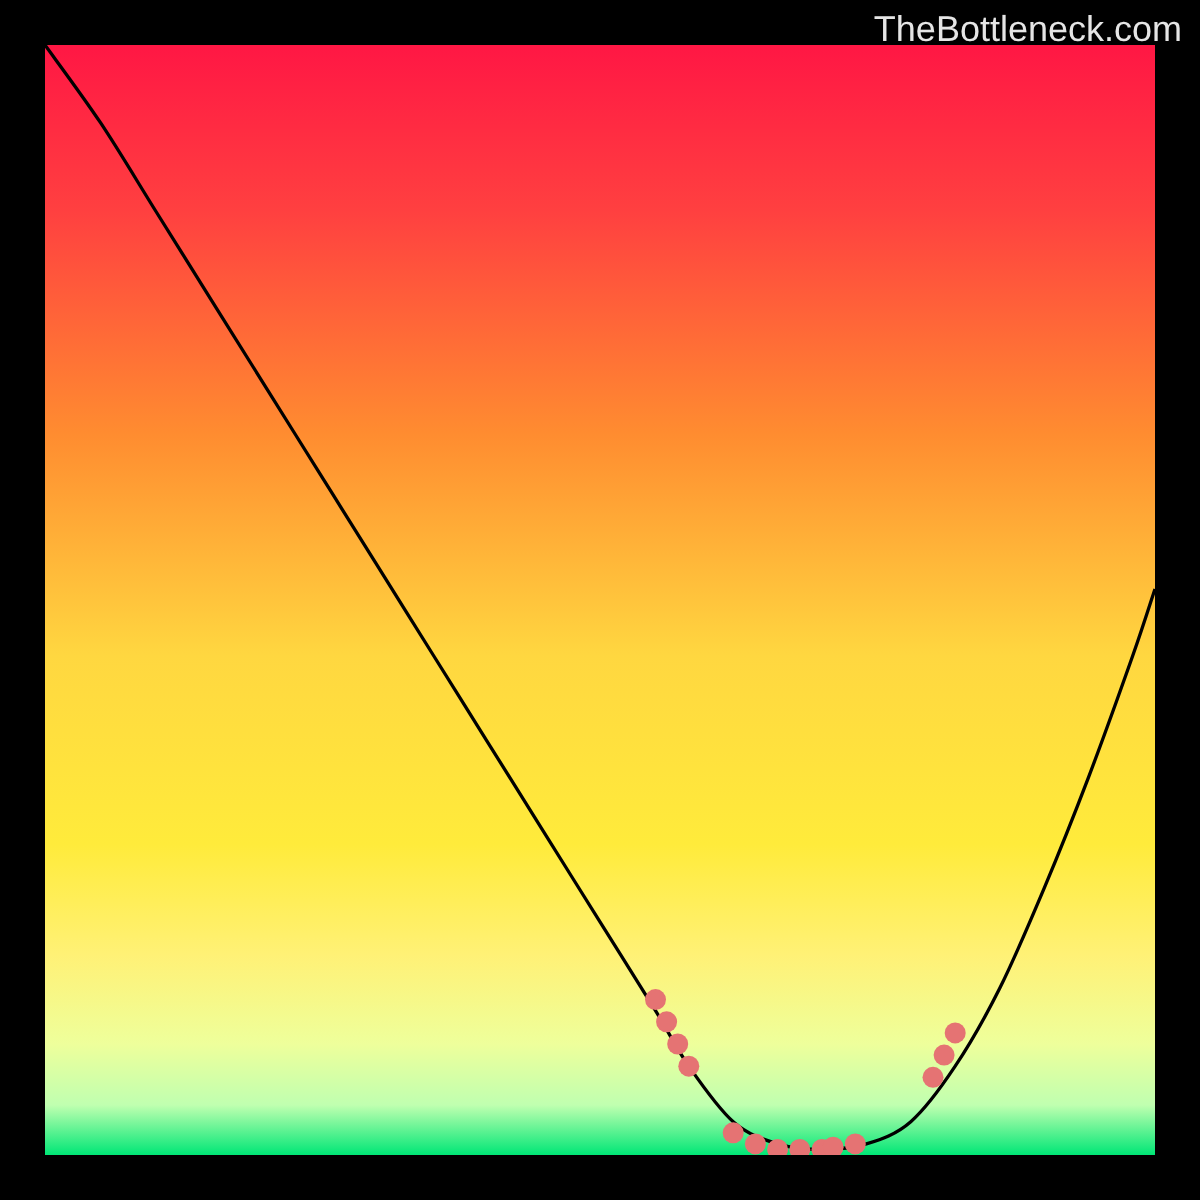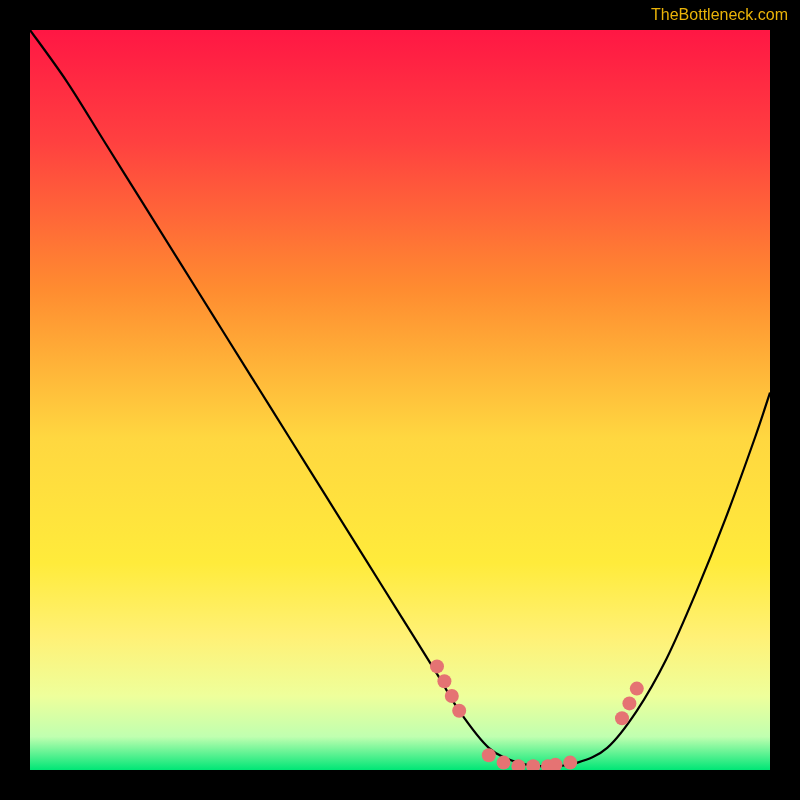--- a/index.html
+++ b/index.html
@@ -1,17 +1,17 @@
 <!DOCTYPE html>
 <html><head>
 <meta charset="utf-8">
 <style>
   * { margin: 0; padding: 0; box-sizing: border-box; }
   body { width: 800px; height: 800px; background: #000; position: relative; font-family: Arial, sans-serif; }
-  .watermark { position: absolute; top: 6px; right: 12px; color: #eab308; font-size: 16px; font-weight: 500; z-index: 10; }
+  .watermark { position: absolute; top: 6px; right: 12px; color: #e5e5e5; font-size: 24px; font-weight: 500; z-index: 10; }
   .plot-bg { position: absolute; top: 30px; left: 30px; width: 740px; height: 740px; }
   .gradient { width: 100%; height: 100%; position: relative; }
   .curve-svg { position: absolute; top: 30px; left: 30px; width: 740px; height: 740px; z-index: 5; }
 </style>
 </head>
 <body>
 
 <div class="watermark">TheBottleneck.com</div>
 
 <div class="plot-bg">

